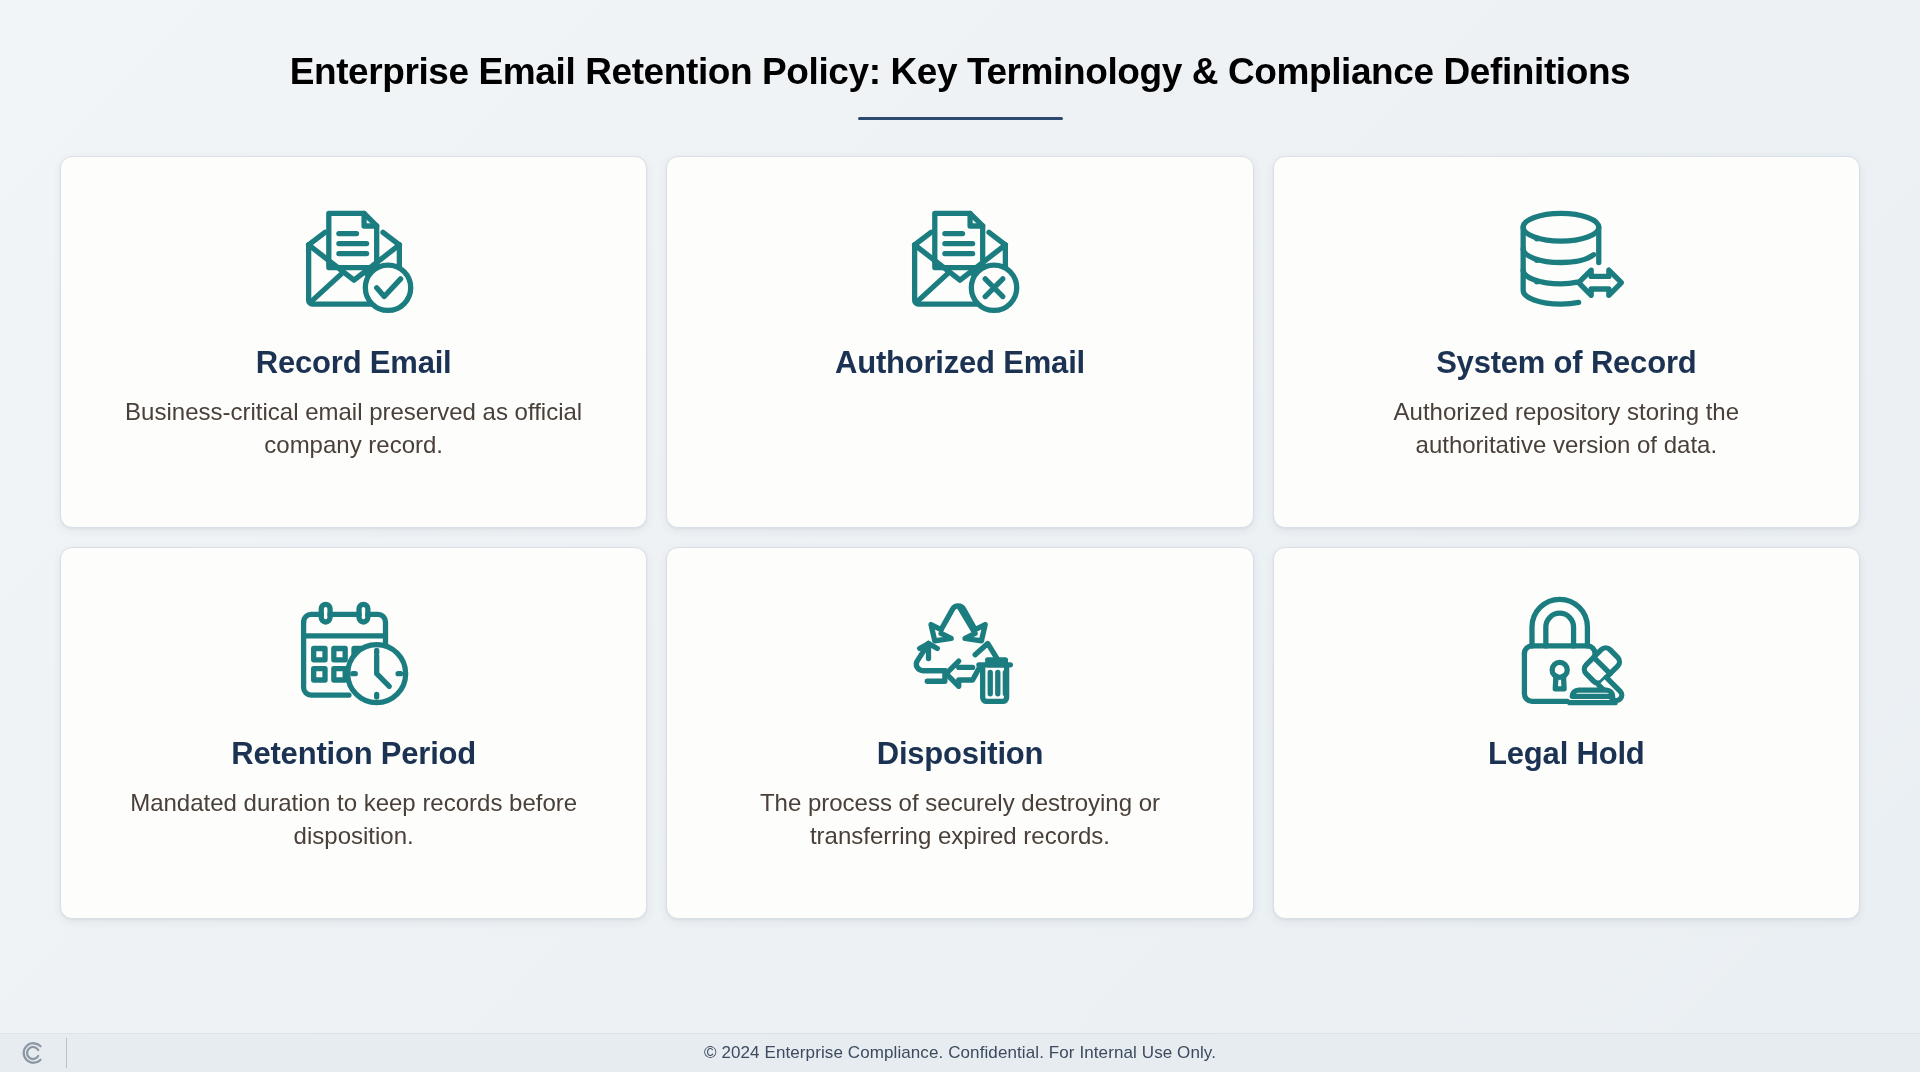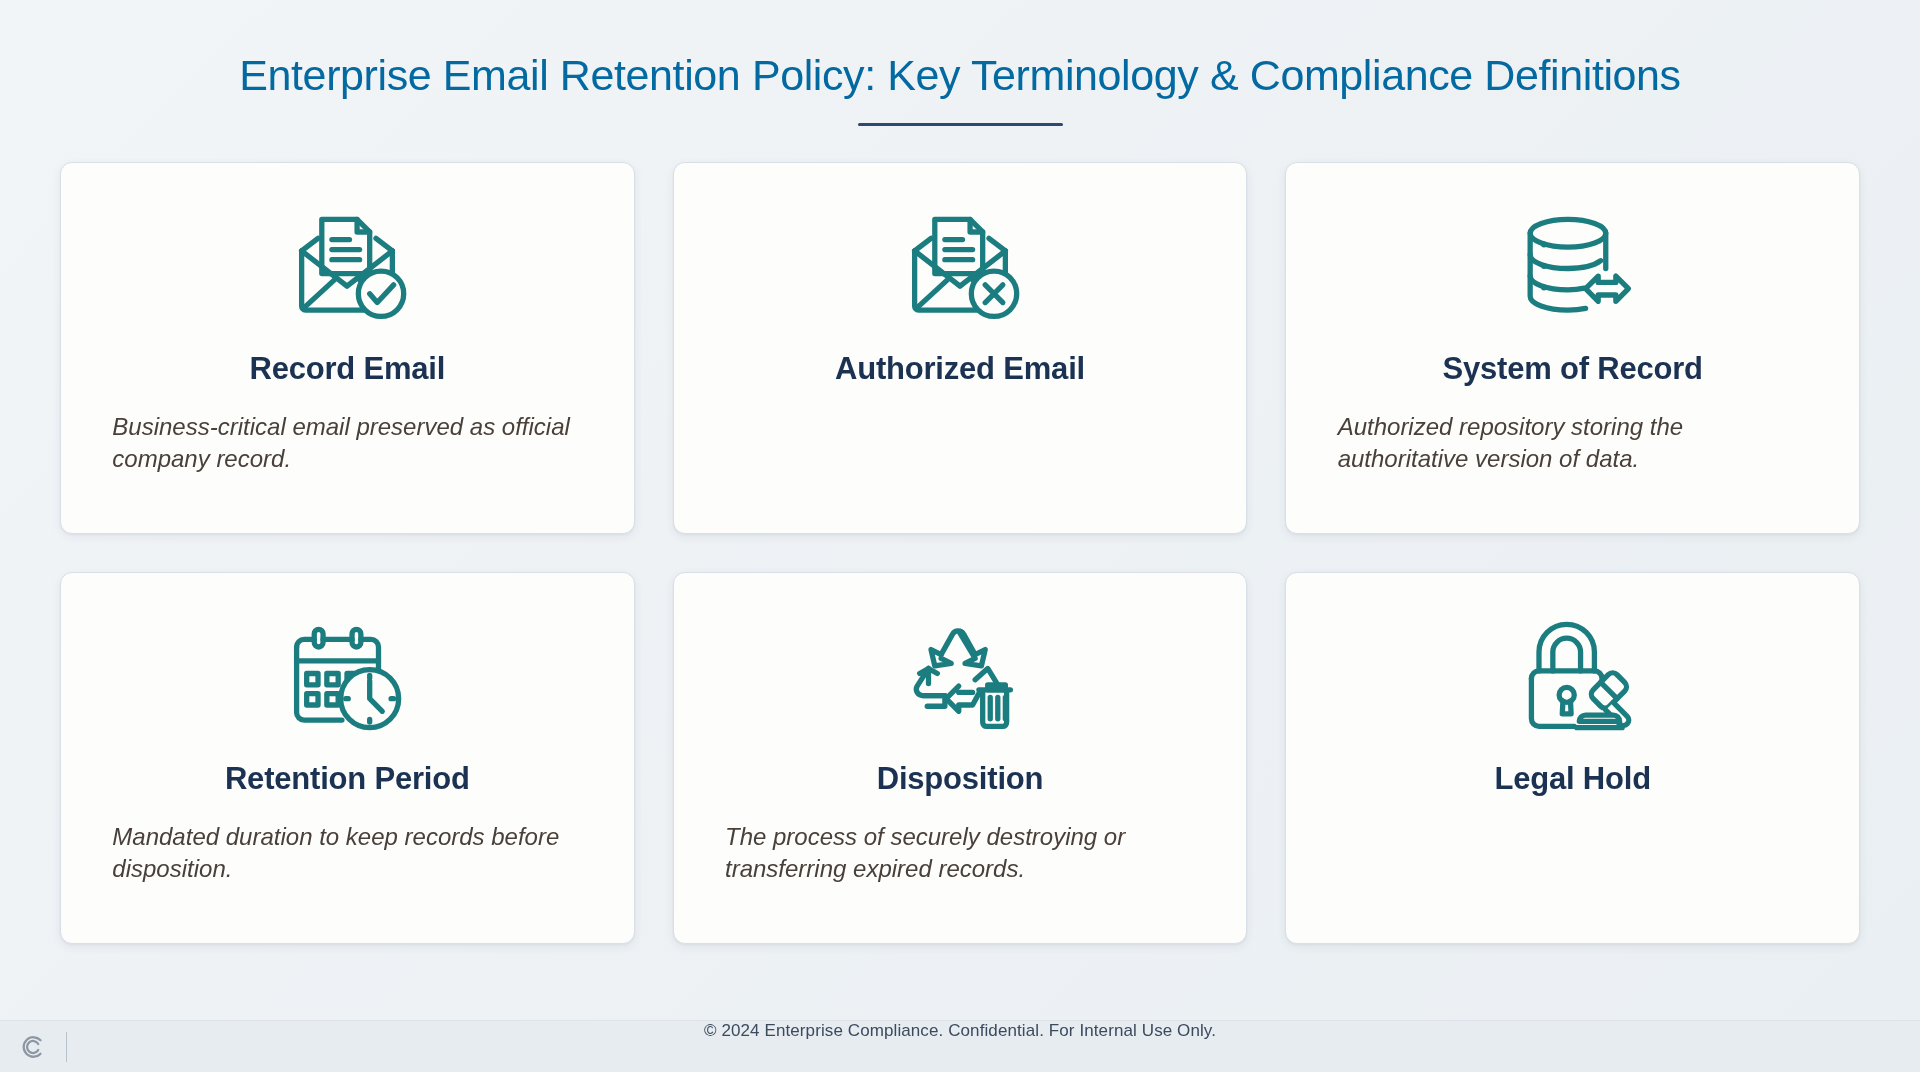--- a/index.html
+++ b/index.html
@@ -16,24 +16,24 @@
     position: relative;
   }
 
   
   .title-block {
     padding-top: 52px;
     text-align: center;
   }
 
   .page-title {
-    font-size: 43px;
-    font-weight: 400;
+    font-size: 37px;
+    font-weight: 700;
     letter-spacing: -0.4px;
-    color: #0369a1;
+    color: #000000;
     line-height: 1.1;
     white-space: nowrap;
   }
 
   .title-rule {
     width: 205px;
     height: 3px;
     background: #2c4a70;
     margin: 24px auto 0 auto;
     border-radius: 2px;
@@ -41,20 +41,21 @@
 
   
   .card-grid {
     margin: 36px auto 0 auto;
     width: 1800px;
     display: grid;
     grid-template-columns: repeat(3, 1fr);
     grid-template-rows: repeat(2, 372px);
     column-gap: 38px;
     row-gap: 38px;
+    gap: 19px;
   }
 
   .card {
     background: #fdfdfb;
     border: 1px solid #d8dfe6;
     border-radius: 12px;
     box-shadow: 0 3px 10px rgba(40, 60, 85, 0.07), 0 1px 2px rgba(40,60,85,0.05);
     display: flex;
     flex-direction: column;
     align-items: center;
@@ -81,36 +82,37 @@
     color: #1b3253;
     letter-spacing: -0.2px;
     margin-top: 16px;
     text-align: center;
     line-height: 1.15;
   }
 
   .card-desc {
     font-size: 24px;
     color: #4a403a;
+    text-align: center;
     line-height: 1.35;
-    margin-top: 24px;
+    margin-top: 16px;
     max-width: 470px;
-    font-style: italic;
   }
 
   
   .footer {
     position: absolute;
     left: 0;
     right: 0;
     bottom: 0;
-    height: 52px;
+    height: 39px;
     background: #e7ecf1;
     border-top: 1px solid #dde3e9;
     display: flex;
+    align-items: center;
     justify-content: center;
   }
 
   .footer-text {
     font-size: 17px;
     color: #3c4a5e;
     letter-spacing: 0.1px;
   }
 
   .footer-logo {

